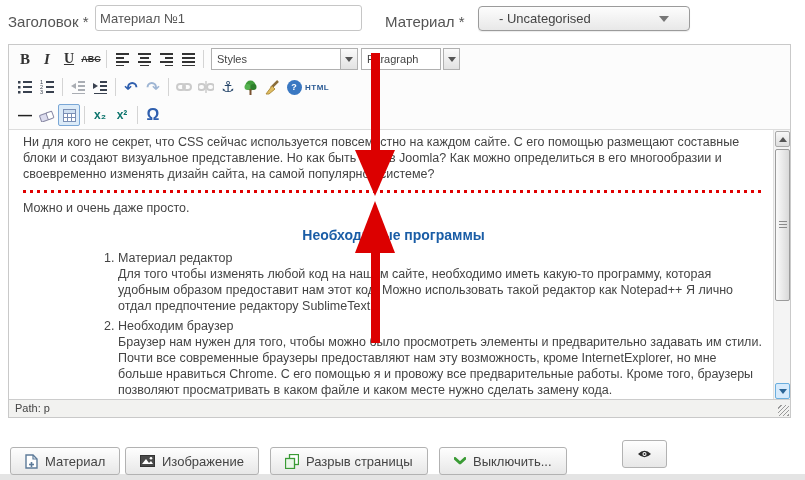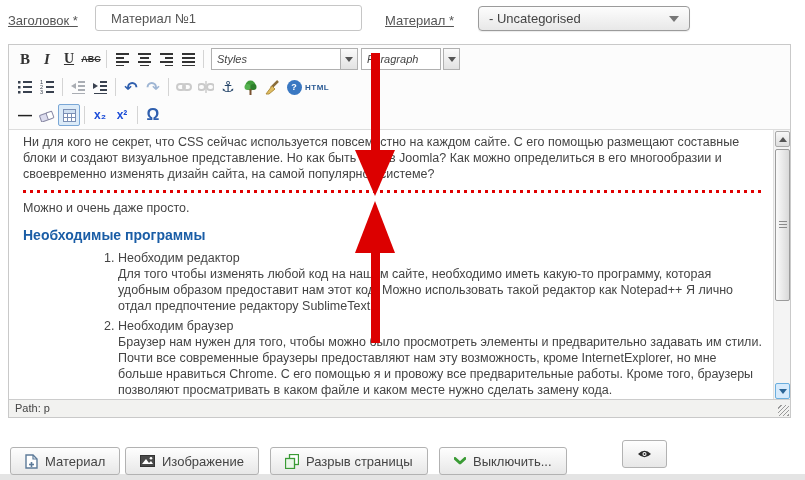--- a/index.html
+++ b/index.html
@@ -1,54 +1,54 @@
 <!DOCTYPE html>
 <html><head>
 <meta charset="utf-8">
 <style>
   * { margin:0; padding:0; box-sizing:border-box; }
   html,body { width:805px; height:480px; font-family:"Liberation Sans","DejaVu Sans",sans-serif; background:#fff; overflow:hidden; position:relative; }
 
   
-  .form-label { position:absolute; font-size:13px; color:#555;text-decoration:underline; }
-  #title-input { position:absolute; left:95px; top:5px; width:267px; height:26px; border:1px solid #c6c6c6; border-radius:3px; padding:0 15px; font-size:13px; color:#555; font-family:inherit; background:#fff; }
-  #category-select { position:absolute; left:478px; top:6px; width:212px; height:25px; border:1px solid #9b9b9b; border-radius:4px; background:linear-gradient(#fdfdfd,#e8e8e8); display:flex; align-items:center; padding:0 10px; font-size:13px; color:#444; cursor:pointer; box-shadow:0 1px 1px rgba(0,0,0,.08); }
+  .form-label { position:absolute; font-size:15px; color:#555; }
+  #title-input { position:absolute; left:95px; top:5px; width:267px; height:26px; border:1px solid #c6c6c6; border-radius:3px; padding:0 4px; font-size:13px; color:#555; font-family:inherit; background:#fff; }
+  #category-select { position:absolute; left:478px; top:6px; width:212px; height:25px; border:1px solid #9b9b9b; border-radius:4px; background:linear-gradient(#fdfdfd,#e8e8e8); display:flex; align-items:center; padding:0 20px; font-size:13px; color:#444; cursor:pointer; box-shadow:0 1px 1px rgba(0,0,0,.08); }
   #category-select .arr { margin-left:auto; width:0; height:0; border-left:5px solid transparent; border-right:5px solid transparent; border-top:6px solid #777; }
 
   
   #editor { position:absolute; left:8px; top:44px; width:783px; border:1px solid #c9c9c9; background:#fcfcfc; }
   .tb-row { display:flex; align-items:center; height:28px; padding:0 5px; }
   .tb-btn { min-width:22px; height:22px; display:flex; align-items:center; justify-content:center; border-radius:2px; cursor:pointer; color:#333; }
   .tb-btn.disabled { opacity:.42; }
   .tb-btn.active { border:1px solid #7aa7d6; background:#dcebf8; }
   .sep { width:1px; height:18px; background:#d4d4d4; margin:0 4px; }
   .glyph-b { font-family:"Liberation Serif",serif; font-weight:bold; font-size:15px; }
   .glyph-i { font-family:"Liberation Serif",serif; font-style:italic; font-weight:bold; font-size:15px; }
   .glyph-u { font-family:"Liberation Serif",serif; font-weight:bold; font-size:14px; text-decoration:underline; }
   .glyph-abc { font-size:9px; font-weight:bold; text-decoration:line-through; letter-spacing:0; }
   .glyph-undo { font-size:16px; font-weight:bold; color:#2f5fae; }
   .glyph-redo { font-size:16px; font-weight:bold; color:#9fb6d4; }
   .glyph-anchor { font-family:"DejaVu Sans",sans-serif; font-size:15px; color:#27476b; }
   .glyph-html { font-size:8px; font-weight:bold; color:#2a5a94; letter-spacing:.5px; }
   .glyph-hr { font-size:14px; font-weight:bold; color:#222; }
-  .glyph-subsup { font-size:12px; font-weight:bold; color:#1d4ed8; }
+  .glyph-subsup { font-size:12px; font-weight:bold; color:#0f766e; }
   .glyph-omega { font-size:16px; font-weight:bold; color:#2f5fae; }
   .help-circle { width:15px; height:15px; border-radius:50%; background:#3a78c2; color:#fff; font-size:9px; font-weight:bold; display:flex; align-items:center; justify-content:center; }
   .combo { display:flex; height:22px; margin-left:3px; }
-  .combo .field { width:130px; background:#fff; border:1px solid #b0b0b0; font-size:11px; color:#444; display:flex; align-items:center; padding:0 5px;font-style:italic; }
+  .combo .field { width:130px; background:#fff; border:1px solid #b0b0b0; font-size:11px; color:#444; display:flex; align-items:center; padding:0 5px; }
   .combo .field.small { width:80px; }
   .combo .arrbtn { width:17px; border:1px solid #b0b0b0; border-left:none; background:linear-gradient(#fafafa,#e2e2e2); display:flex; align-items:center; justify-content:center; }
   .combo .arrbtn.gap { border-left:1px solid #b0b0b0; margin-left:2px; }
   .tri-down { width:0; height:0; border-left:4px solid transparent; border-right:4px solid transparent; border-top:5px solid #555; }
 
   
   #content { position:relative; height:270px; background:#fff; border-top:1px solid #ddd; overflow:hidden; padding:4px 26px 0 14px; font-size:12.5px; line-height:16px; color:#444; }
   #content p { margin:0 0 8px; }
   #pagebreak-line { height:3px; margin:8px 0 7px; background:repeating-linear-gradient(90deg,#e00000 0 3px,transparent 3px 7px); }
-  #content h3 { font-size:14px; line-height:18px; color:#1a5da6; margin:10px 0 5px; }
+  #content h3 { font-size:14px; line-height:18px; color:#1a5da6; margin:10px 0 5px;text-align:center; }
   #content ol { margin:6px 0 0; padding-left:95px; }
   #content ol li { margin-bottom:4px; }
   .li-title { }
   .li-body { }
 
   
   #scrollbar { position:absolute; right:0; top:0; width:17px; height:270px; background:#f4f4f4; border-left:1px solid #e0e0e0; }
   .sb-btn { position:absolute; left:1px; width:15px; height:16px; background:linear-gradient(#f8f8f8,#dedede); border:1px solid #a9a9a9; border-radius:2px; display:flex; align-items:center; justify-content:center; cursor:pointer; }
   .sb-up { top:1px; }
   .sb-down { bottom:1px; background:#d6eafc; border-color:#6aaede; }
@@ -273,21 +273,21 @@
     <span class="tb-btn glyph-omega">Ω</span>
   </div>
 
   <div id="content">
     <p>Ни для кого не секрет, что CSS сейчас используется повсеместно на каждом сайте. С его помощью размещают составные блоки и создают визуальное представление. Но как быть CSS в Joomla? Как можно определиться в его многообразии и своевременно изменять дизайн сайта, на самой популярной системе?</p>
     <div id="pagebreak-line"></div>
     <p>Можно и очень даже просто.</p>
     <h3>Необходимые программы</h3>
     <ol>
       <li>
-        <div class="li-title">Необходим редактор</div>
+        <div class="li-title">Материал редактор</div>
         <div class="li-body">Для того чтобы изменять любой код на нашем сайте, необходимо иметь какую-то программу, которая удобным образом предоставит нам этот код. Можно использовать такой редактор как Notepad++ Я лично отдал предпочтение редактору SublimeText2.</div>
       </li>
       <li>
         <div class="li-title">Необходим браузер</div>
         <div class="li-body">Браузер нам нужен для того, чтобы можно было просмотреть элементы и предварительно задавать им стили. Почти все современные браузеры предоставляют нам эту возможность, кроме InternetExplorer, но мне больше нравиться Chrome. С его помощью я и провожу все предварительные работы. Кроме того, браузеры позволяют просматривать в каком файле и каком месте нужно сделать замену кода.</div>
       </li>
 
     </ol>
 
     <div id="scrollbar">

